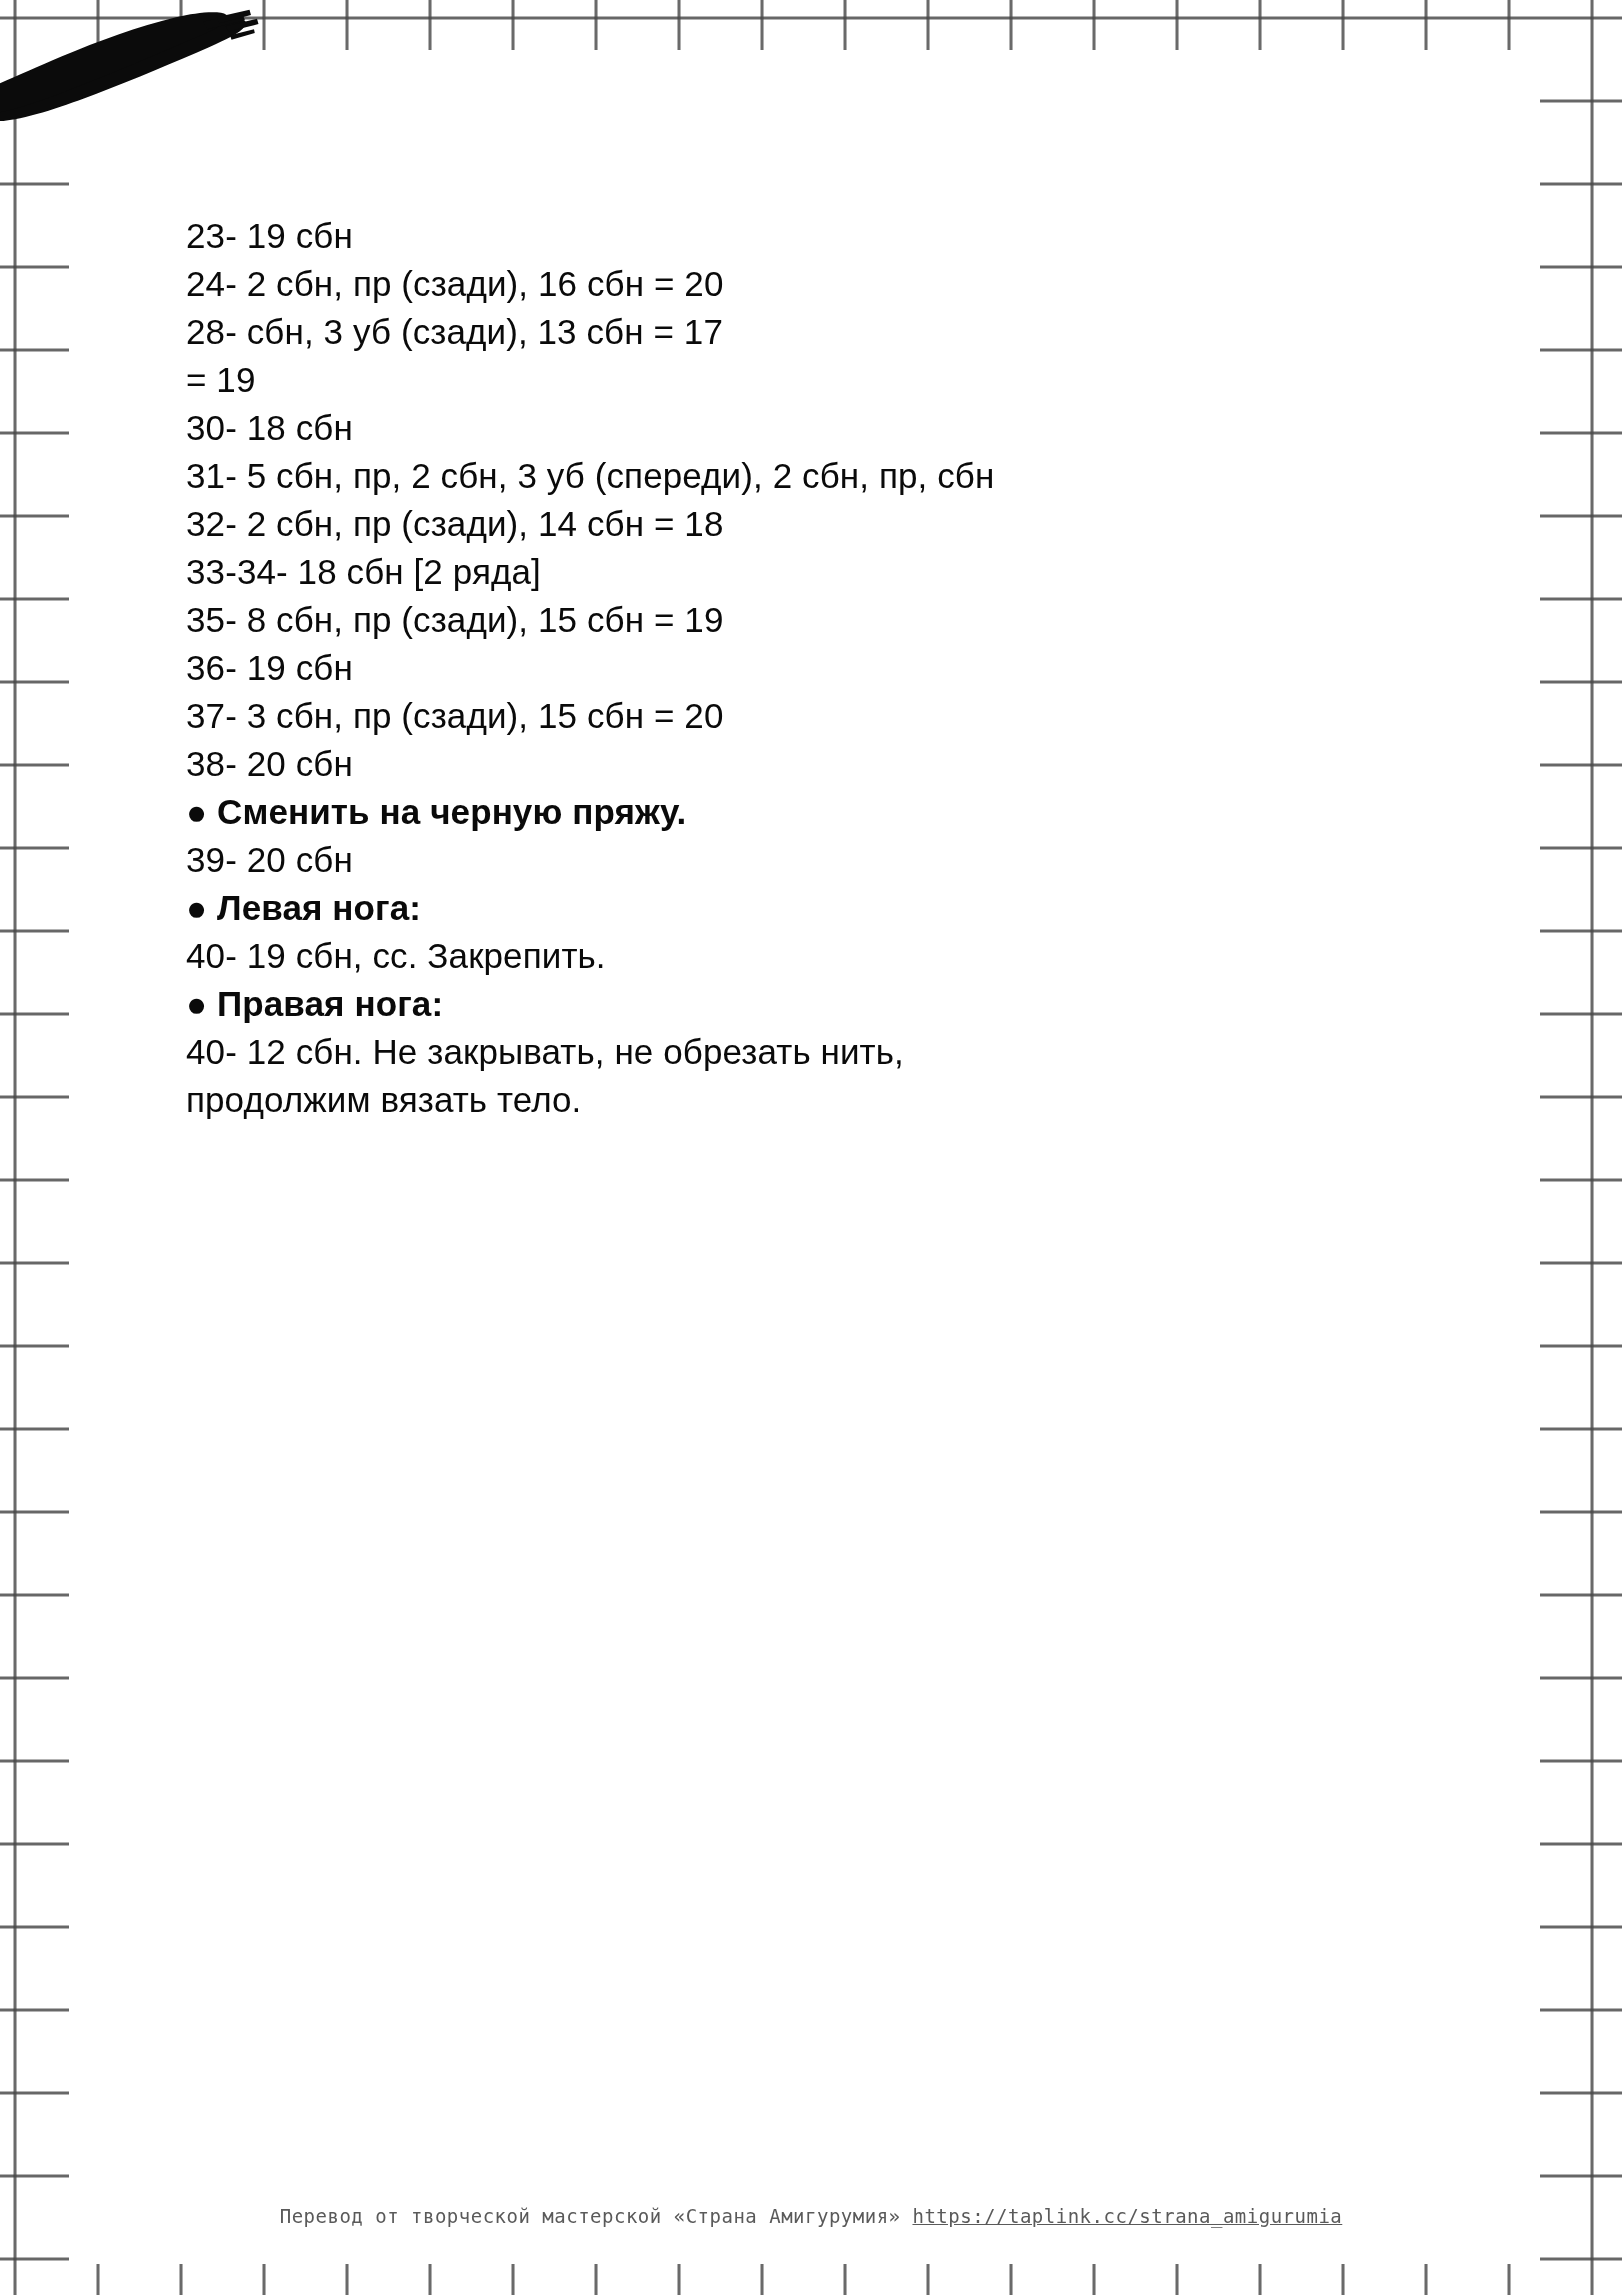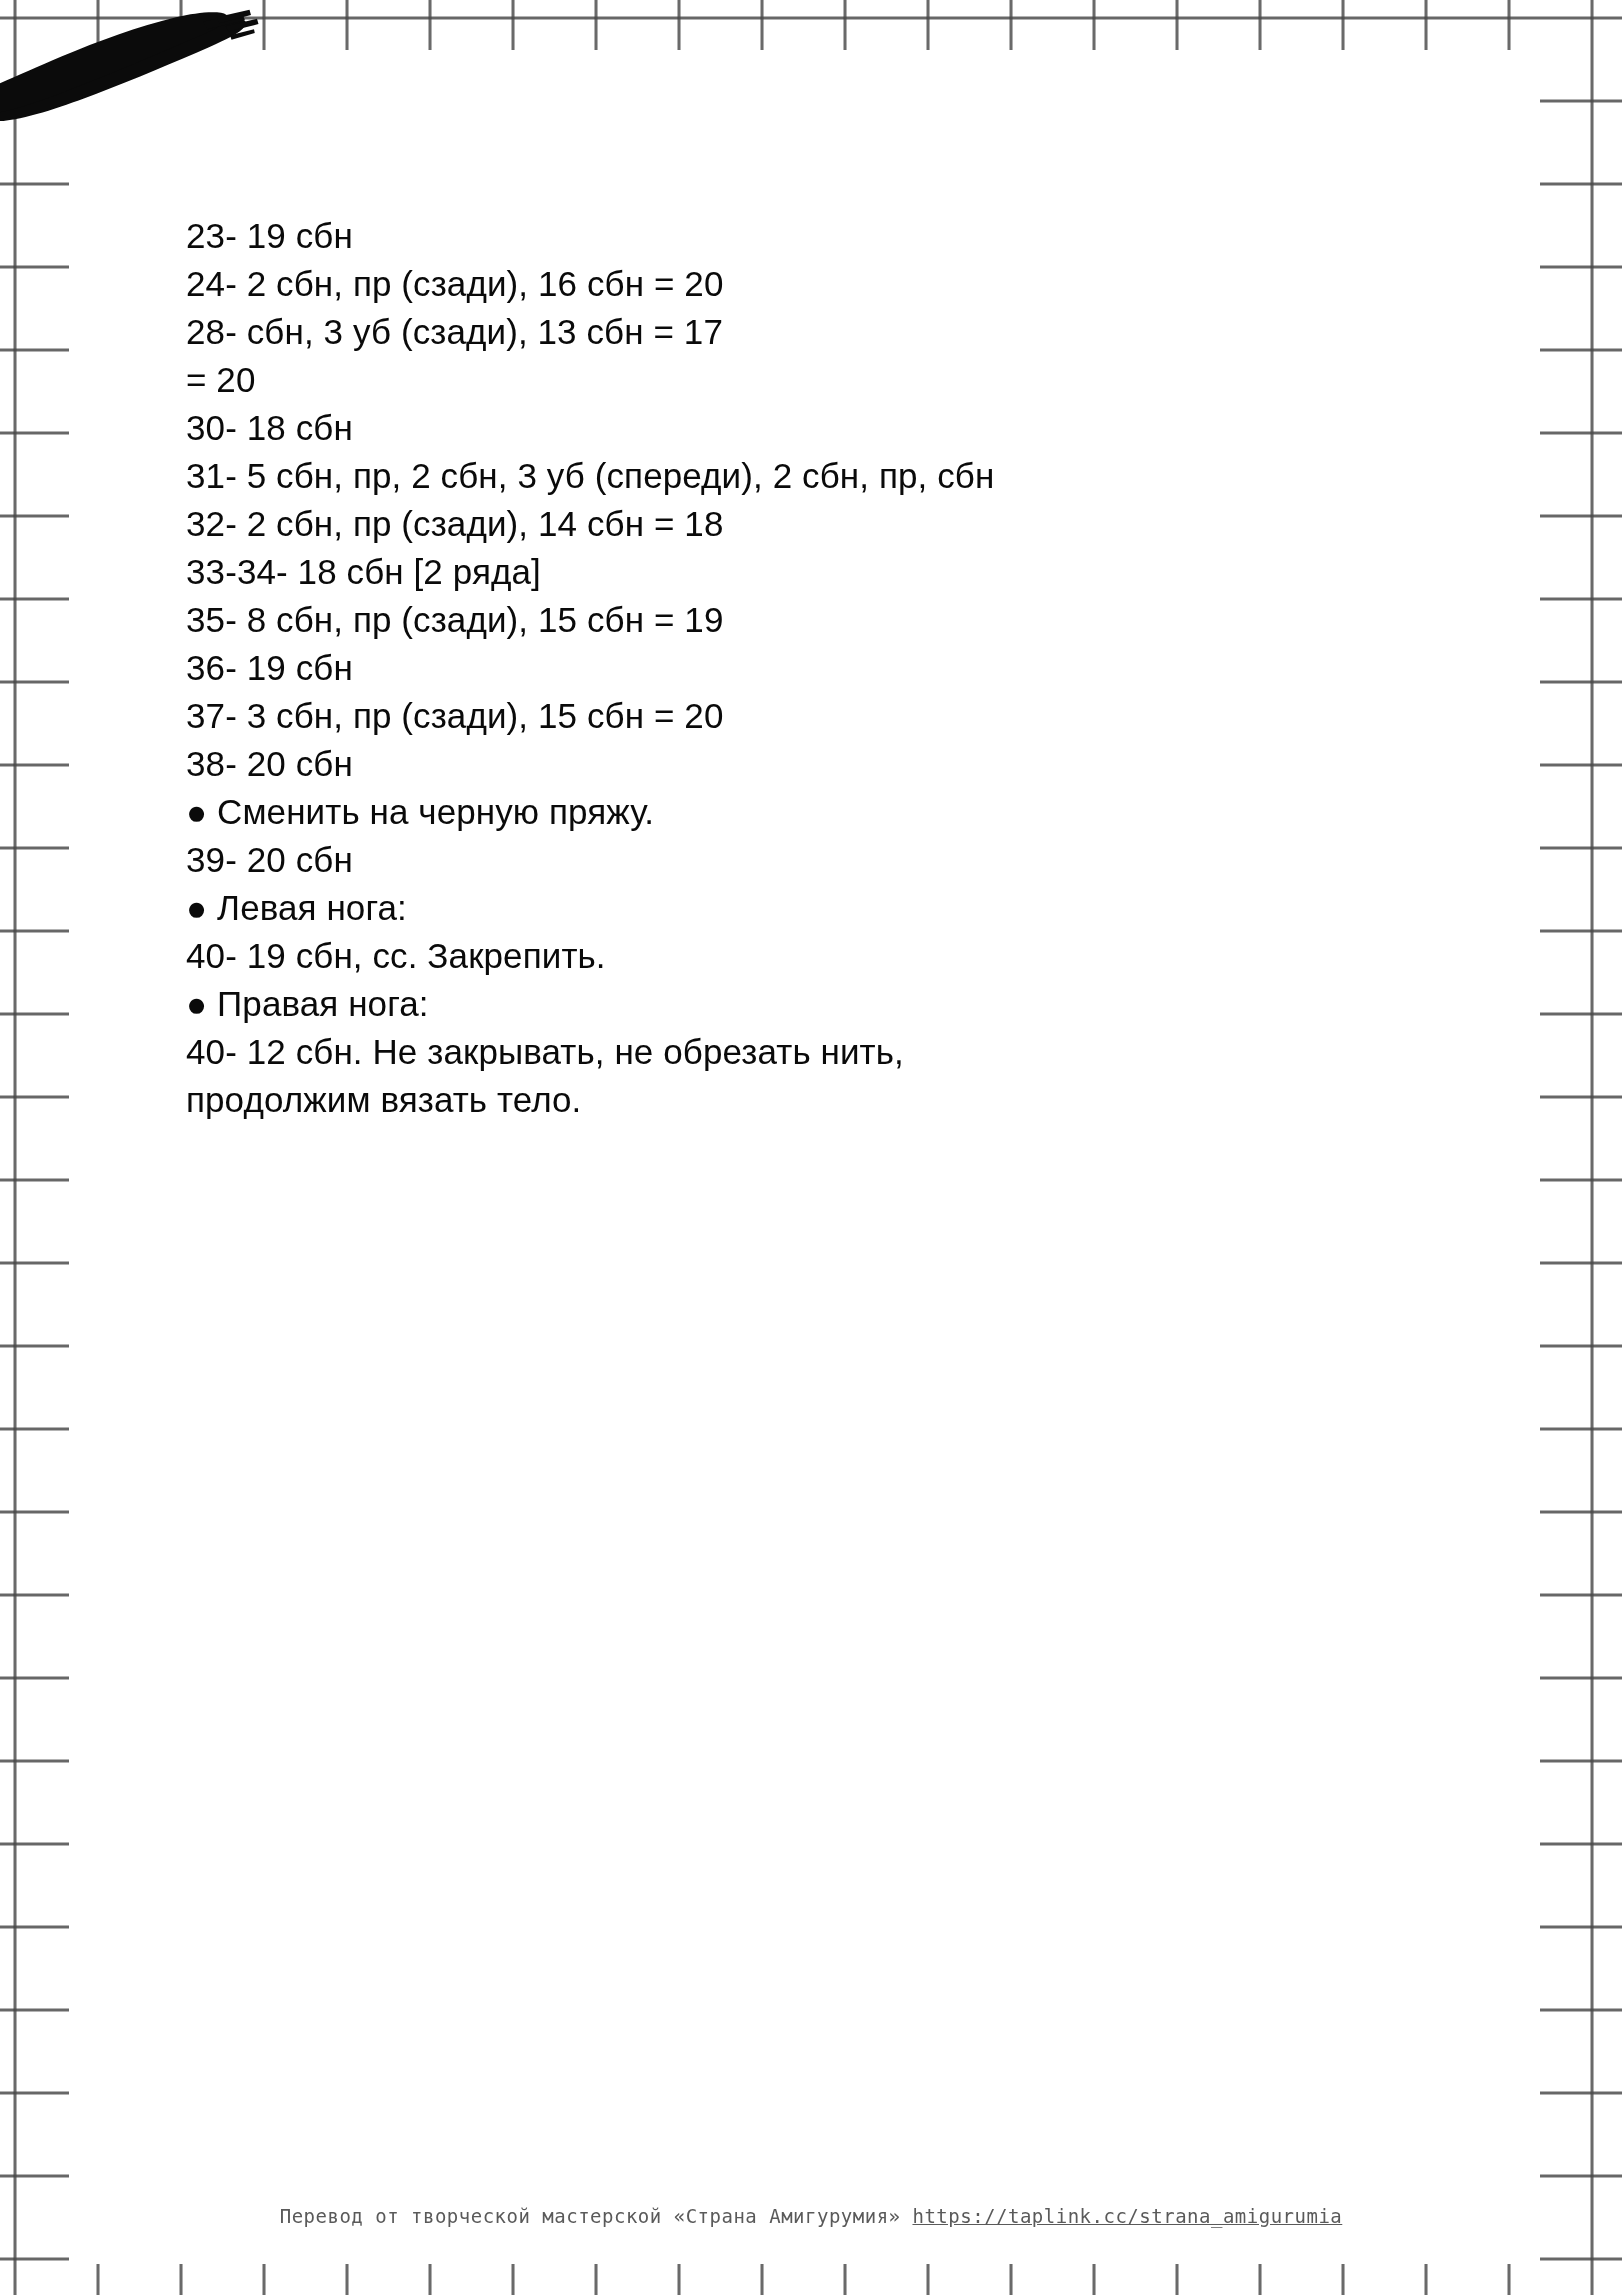--- a/index.html
+++ b/index.html
@@ -88,20 +88,21 @@
     color: #0a0a0a;
     white-space: pre-wrap;
     letter-spacing: 0.1px;
   }
   .line.cont {
     
   }
   .bullet-line {
     padding-left: 28.5px;
     text-indent: -28.5px;
+    font-weight: bold;
   }
 
   
   #footer {
     position: absolute;
     left: 0;
     top: 2157px;
     width: 1622px;
     text-align: center;
     font-family: "DejaVu Sans Mono", "Liberation Mono", monospace;
@@ -136,21 +137,21 @@
     <path d="M 300,18 L 352,6 L 356,16 L 306,28 Z" fill="#0b0b0b"></path>
     <path d="M 318,12 L 362,2 L 364,9 L 322,20 Z" fill="#0b0b0b"></path>
     <path d="M 330,24 L 372,14 L 374,21 L 334,31 Z" fill="#0b0b0b"></path>
     <path d="M 336,36 L 368,28 L 369,33 L 338,42 Z" fill="#0b0b0b"></path>
   </svg>
 
   <div id="content">
     <div class="line">23- 19 сбн</div>
     <div class="line">24- 2 сбн, пр (сзади), 16 сбн = 20</div>
     <div class="line">28- сбн, 3 уб (сзади), 13 сбн = 17</div>
-    <div class="line cont">= 20</div>
+    <div class="line cont">= 19</div>
     <div class="line">30- 18 сбн</div>
     <div class="line">31- 5 сбн, пр, 2 сбн, 3 уб (спереди), 2 сбн, пр, сбн</div>
     <div class="line">32- 2 сбн, пр (сзади), 14 сбн = 18</div>
     <div class="line">33-34- 18 сбн [2 ряда]</div>
     <div class="line">35- 8 сбн, пр (сзади), 15 сбн = 19</div>
     <div class="line">36- 19 сбн</div>
     <div class="line">37- 3 сбн, пр (сзади), 15 сбн = 20</div>
     <div class="line">38- 20 сбн</div>
     <div class="line bullet-line">● Сменить на черную пряжу.</div>
     <div class="line">39- 20 сбн</div>

